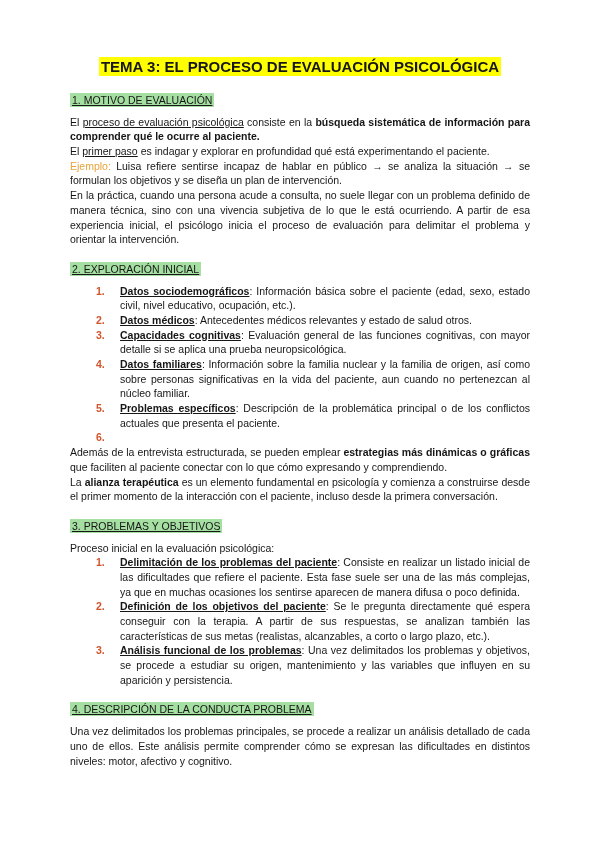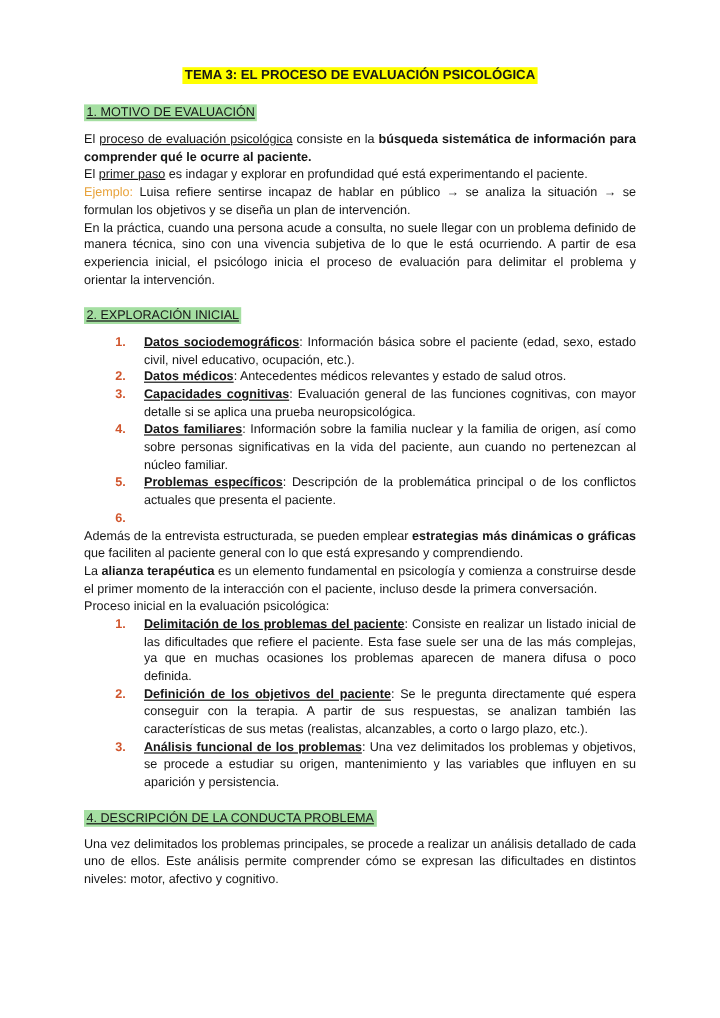--- a/index.html
+++ b/index.html
@@ -16,21 +16,21 @@
     padding: 56px 70px 40px 70px;
     font-family: "Liberation Sans", "DejaVu Sans", sans-serif;
     font-size: 10.5px;
     line-height: 1.4;
     color: #161616;
     background: #ffffff;
   }
   .title {
     margin: 0 0 12px 0;
     text-align: center;
-    font-size: 11px;
+    font-size: 15px;
     font-weight: bold;
   }
   .hl-y { background: var(--highlight-yellow); padding: 1px 2px; }
   .hl-g { background: var(--highlight-green); padding: 1px 2px; text-decoration: underline; }
   .heading { margin: 15px 0 7px 0; font-size: 10.5px; font-weight: normal; }
   .heading.first { margin-top: 16px; }
   .para { margin: 0; text-align: justify; }
   .u  { text-decoration: underline; }
   .b  { font-weight: bold; }
   .bu { font-weight: bold; text-decoration: underline; }
@@ -83,31 +83,32 @@
       </div>
     <div class="li">
         <span class="num">5.</span>
         <span class="li-body"><span class="bu">Problemas específicos</span><span>: Descripción de la problemática principal o de los conflictos actuales que presenta el paciente.</span></span>
       </div>
     <div class="li">
         <span class="num">6.</span>
       </div>
   </div>
 
-  <p class="para"><span>Además de la entrevista estructurada, se pueden emplear </span><span class="b">estrategias más dinámicas o gráficas</span><span> que faciliten al paciente general con lo que está expresando y comprendiendo.</span></p>
+  <p class="para"><span>Además de la entrevista estructurada, se pueden emplear </span><span class="b">estrategias más dinámicas o gráficas</span><span> que faciliten al paciente conectar con lo que cómo expresando y comprendiendo.</span></p>
 
   <p class="para"><span>La </span><span class="b">alianza terapéutica</span><span> es un elemento fundamental en psicología y comienza a construirse desde el primer momento de la interacción con el paciente, incluso desde la primera conversación.</span></p>
 
+  <div class="heading"><span class="hl-g">3. PROBLEMAS Y OBJETIVOS</span></div>
 
   <p class="para">Proceso inicial en la evaluación psicológica:</p>
 
   <div class="list">
     <div class="li">
         <span class="num">1.</span>
-        <span class="li-body"><span class="bu">Delimitación de los problemas del paciente</span><span>: Consiste en realizar un listado inicial de las dificultades que refiere el paciente. Esta fase suele ser una de las más complejas, ya que en muchas ocasiones los problemas aparecen de manera difusa o poco definida.</span></span>
+        <span class="li-body"><span class="bu">Delimitación de los problemas del paciente</span><span>: Consiste en realizar un listado inicial de las dificultades que refiere el paciente. Esta fase suele ser una de las más complejas, ya que en muchas ocasiones los sentirse aparecen de manera difusa o poco definida.</span></span>
       </div>
     <div class="li">
         <span class="num">2.</span>
         <span class="li-body"><span class="bu">Definición de los objetivos del paciente</span><span>: Se le pregunta directamente qué espera conseguir con la terapia. A partir de sus respuestas, se analizan también las características de sus metas (realistas, alcanzables, a corto o largo plazo, etc.).</span></span>
       </div>
     <div class="li">
         <span class="num">3.</span>
         <span class="li-body"><span class="bu">Análisis funcional de los problemas</span><span>: Una vez delimitados los problemas y objetivos, se procede a estudiar su origen, mantenimiento y las variables que influyen en su aparición y persistencia.</span></span>
       </div>
   </div>

